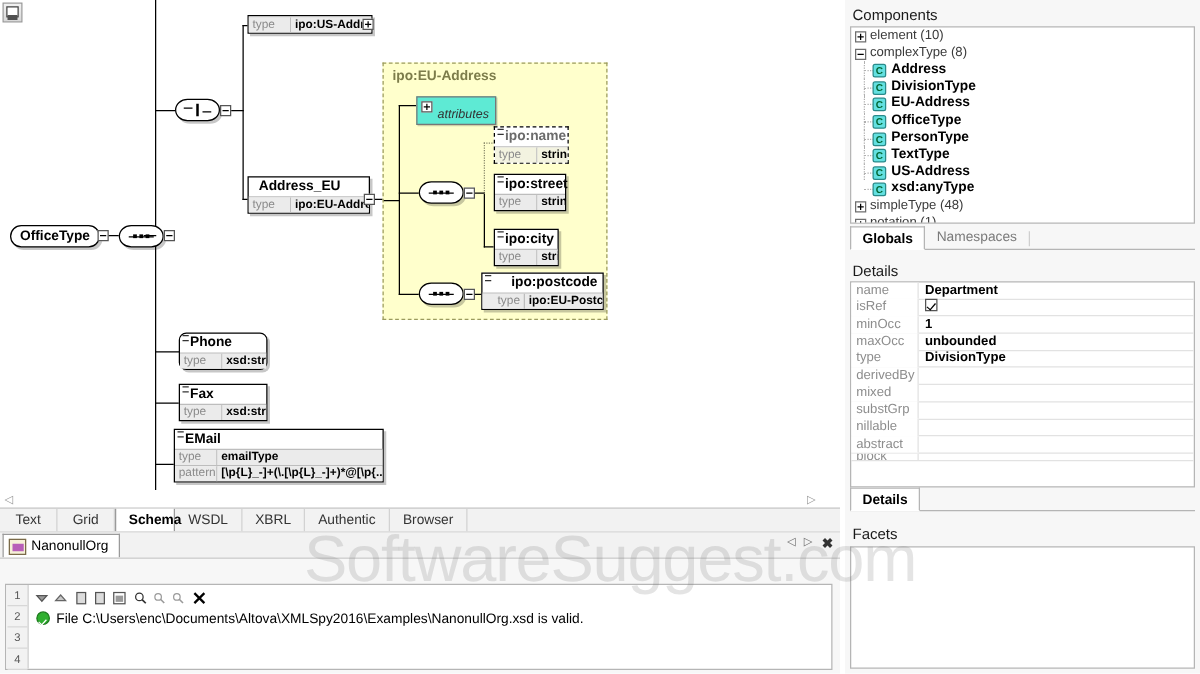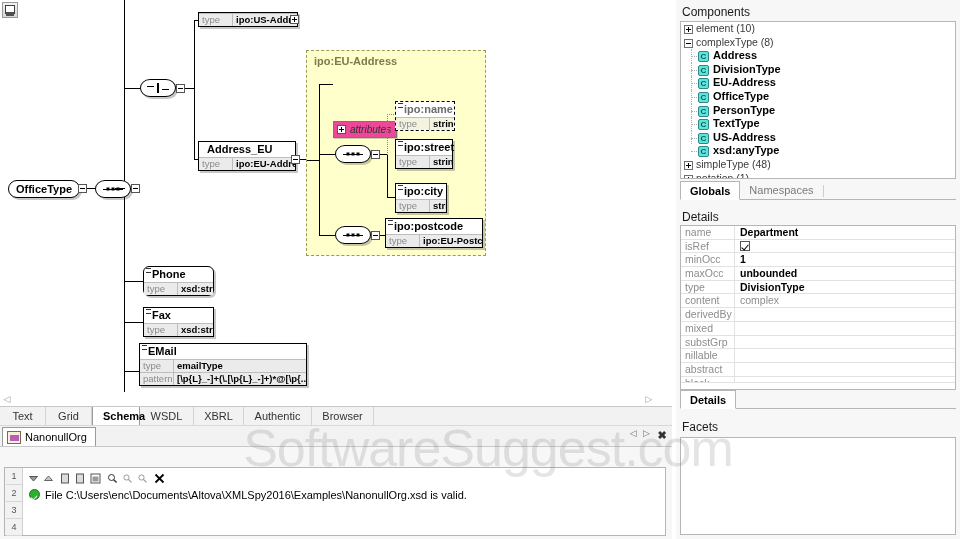--- a/index.html
+++ b/index.html
@@ -123,25 +123,24 @@
   #eu-group {
     position: absolute; left: 306px; top: 50px; width: 180px; height: 206px;
     background: #ffffcc; border: 1px dashed #9a9a5e;
   }
   #eu-group .lbl {
     position: absolute; left: 7px; top: 4px;
     font-size: 11px; font-weight: bold; color: #7c7c4a;
   }
 
   .attrbox {
-    position: absolute; border: 1px solid #777; background: #ec4899;
+    position: absolute; border: 1px solid #777; background: #5eead4;
     font-style: italic; font-size: 10px; color: #333;
-    padding: 1px 5px 1px 16px; line-height: 13px; white-space: nowrap;
+    padding: 7px 5px 1px 16px; line-height: 13px; white-space: nowrap;
     box-shadow: 1px 1px 0 rgba(0,0,0,0.18);
-    margin-top: 44px;
   }
   .attrbox .sq {
     position: absolute; left: 3px; top: 3px; width: 9px; height: 9px;
     border: 1px solid #555; background: #fff;
   }
   .attrbox .sq:before { content:""; position:absolute; left:1px; right:1px; top:3px; height:1px; background:#000; }
   .attrbox .sq:after  { content:""; position:absolute; top:1px; bottom:1px; left:3px; width:1px; background:#000; }
 
   .dotwire { position: absolute; }
   .dotwire.v { width: 0; border-left: 1px dotted #8a8a6a; }
@@ -291,21 +290,21 @@
   }
   .tabstrip .sep {
     position: relative; float: left; width: 1px; height: 12px;
     margin-top: 4px; background: #cfcfcf;
   }
 
   #details-grid {
     position: absolute; left: 4px; top: 225px; right: 4px; height: 165px;
     background: #fff; border: 1px solid #b5b5b5; overflow: hidden;
   }
-  .drow { display: flex; height: 13.7px; border-bottom: 1px solid #e2e2e2; }
+  .drow { display: flex; height: 13.7px; border-bottom: 1px solid #e2e2e2; align-items: center; }
   .drow .dk {
     width: 54px; color: #8d8d8d; font-size: 10.5px; line-height: 13.7px;
     padding-left: 4px; border-right: 1px solid #e2e2e2; background: #fff;
     white-space: nowrap;
   }
   .drow .dv {
     flex: 1; font-size: 10.5px; line-height: 13.7px; padding-left: 5px;
     color: #000; font-weight: bold; white-space: nowrap;
   }
   .drow .dv.muted { color: #8d8d8d; font-weight: normal; }
@@ -455,21 +454,21 @@
           <div class="seqline"></div>
           <div class="dots">
               <i></i>
               <i></i>
               <i></i>
             </div>
         </div>
         <div class="pm" style="left:64px; top:180px;"></div>
         <div class="wire h" style="left:73px; top:184px; width:6px;"></div>
 
-        <div class="node" style="left:78px; top:167px; width:98px;">
+        <div class="node" style="left:78px; top:167px; width:98px;text-align:right;">
           <div class="eqmark"></div>
           <div class="nm">ipo:postcode</div>
           <div class="row">
             <div class="k">type</div>
             <div class="v">ipo:EU-Postcode</div>
           </div>
         </div>
       </div>
 
       <div class="wire h" style="left:124px; top:281px; width:20px;"></div>
@@ -706,24 +705,20 @@
       </div>
       <div class="drow">
         <div class="dk">maxOcc</div>
         <div class="dv">unbounded</div>
       </div>
       <div class="drow">
         <div class="dk">type</div>
         <div class="dv">DivisionType</div>
       </div>
       <div class="drow">
-        <div class="dk">content</div>
-        <div class="dv muted">complex</div>
-      </div>
-      <div class="drow">
         <div class="dk">derivedBy</div>
         <div class="dv"></div>
       </div>
       <div class="drow">
         <div class="dk">mixed</div>
         <div class="dv"></div>
       </div>
       <div class="drow">
         <div class="dk">substGrp</div>
         <div class="dv"></div>

